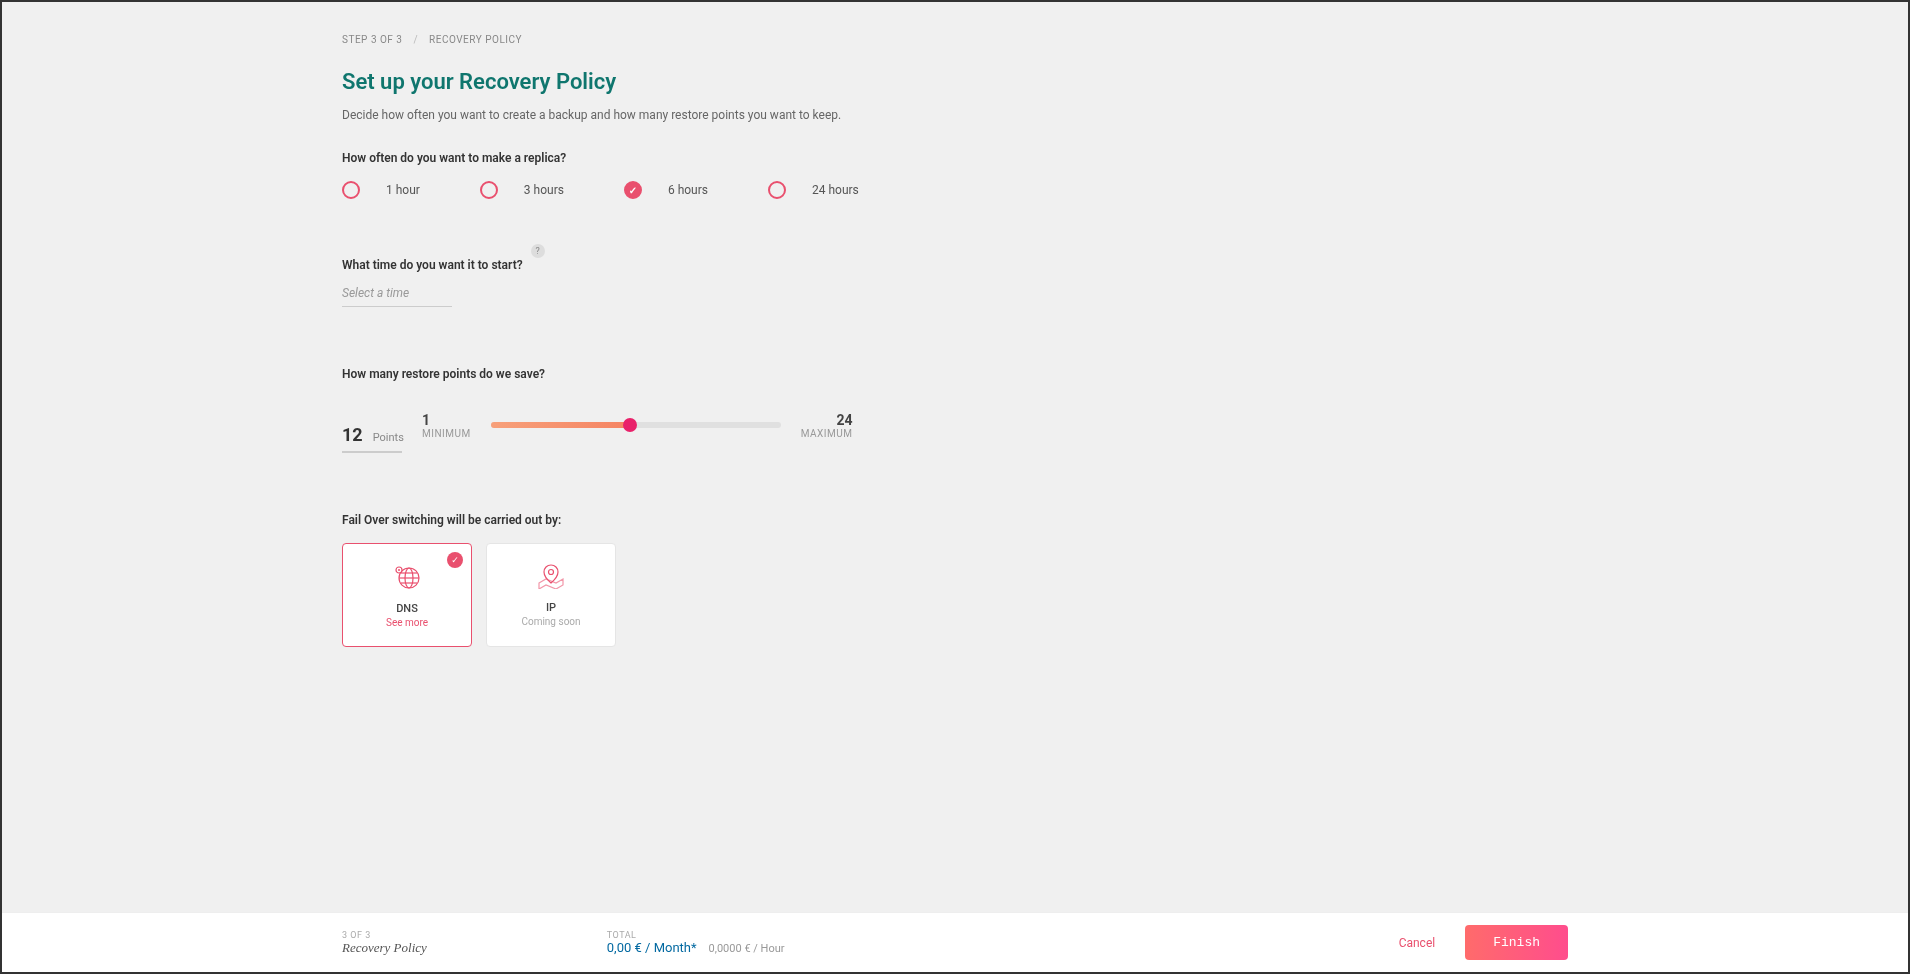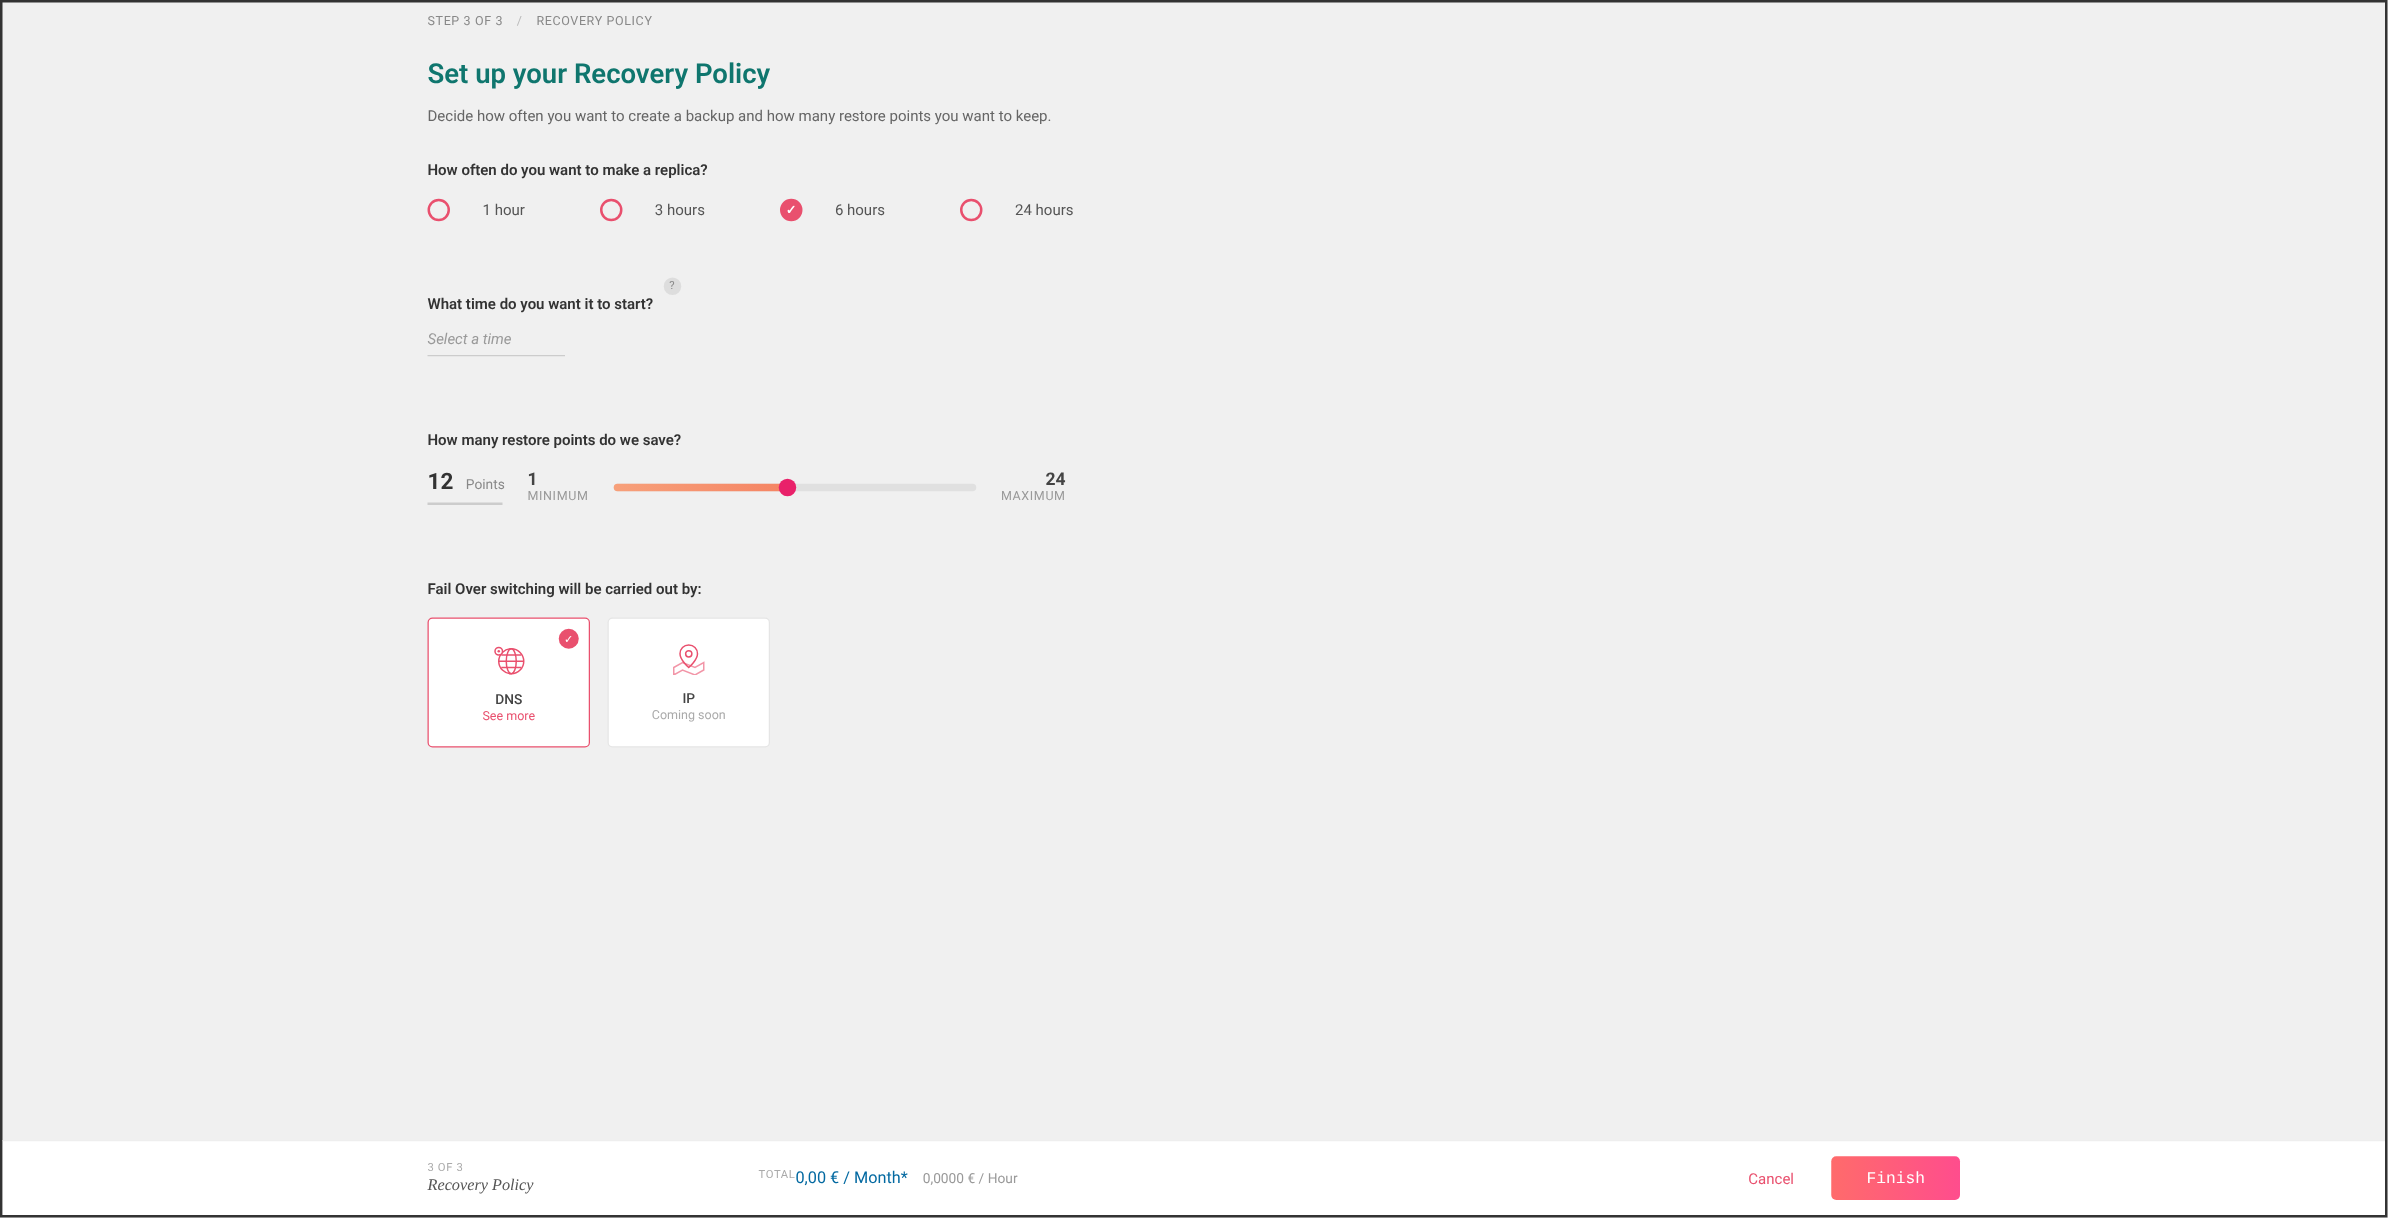--- a/index.html
+++ b/index.html
@@ -15,21 +15,21 @@
 .main-area {
   position: absolute;
   top: 0;
   left: 0;
   right: 0;
   bottom: 60px;
   overflow: hidden;
 }
 .content {
   margin-left: 340px;
-  padding-top: 10px;
+  padding-top: 32px;
   width: 820px;
 }
 .breadcrumb {
   font-size: 10px;
   letter-spacing: 0.5px;
   color: #888;
   text-transform: uppercase;
   margin-bottom: 24px;
 }
 .breadcrumb .sep { margin: 0 8px; color: #bbb; }
@@ -124,20 +124,21 @@
   align-items: baseline;
   gap: 10px;
   padding-bottom: 6px;
   border-bottom: 2px solid #ccc;
   width: 60px;
 }
 .points-value {
   font-size: 18px;
   font-weight: 700;
   color: #333;
+  margin-top: 27px;
 }
 .points-label {
   font-size: 11px;
   color: #888;
   text-align: center;
 }
 .range-end {
   display: flex;
   flex-direction: column;
   align-items: flex-start;
@@ -253,20 +254,21 @@
 }
 .footer-title {
   font-size: 13px;
   color: #555;
   font-family: Georgia, serif;
   font-style: italic;
 }
 .footer-center {
   margin-left: 180px;
   display: flex;
+  flex-direction: column;
 }
 .footer-total-label {
   font-size: 9px;
   color: #aaa;
   letter-spacing: 0.5px;
 }
 .footer-price-row {
   display: flex;
   gap: 12px;
   align-items: baseline;

